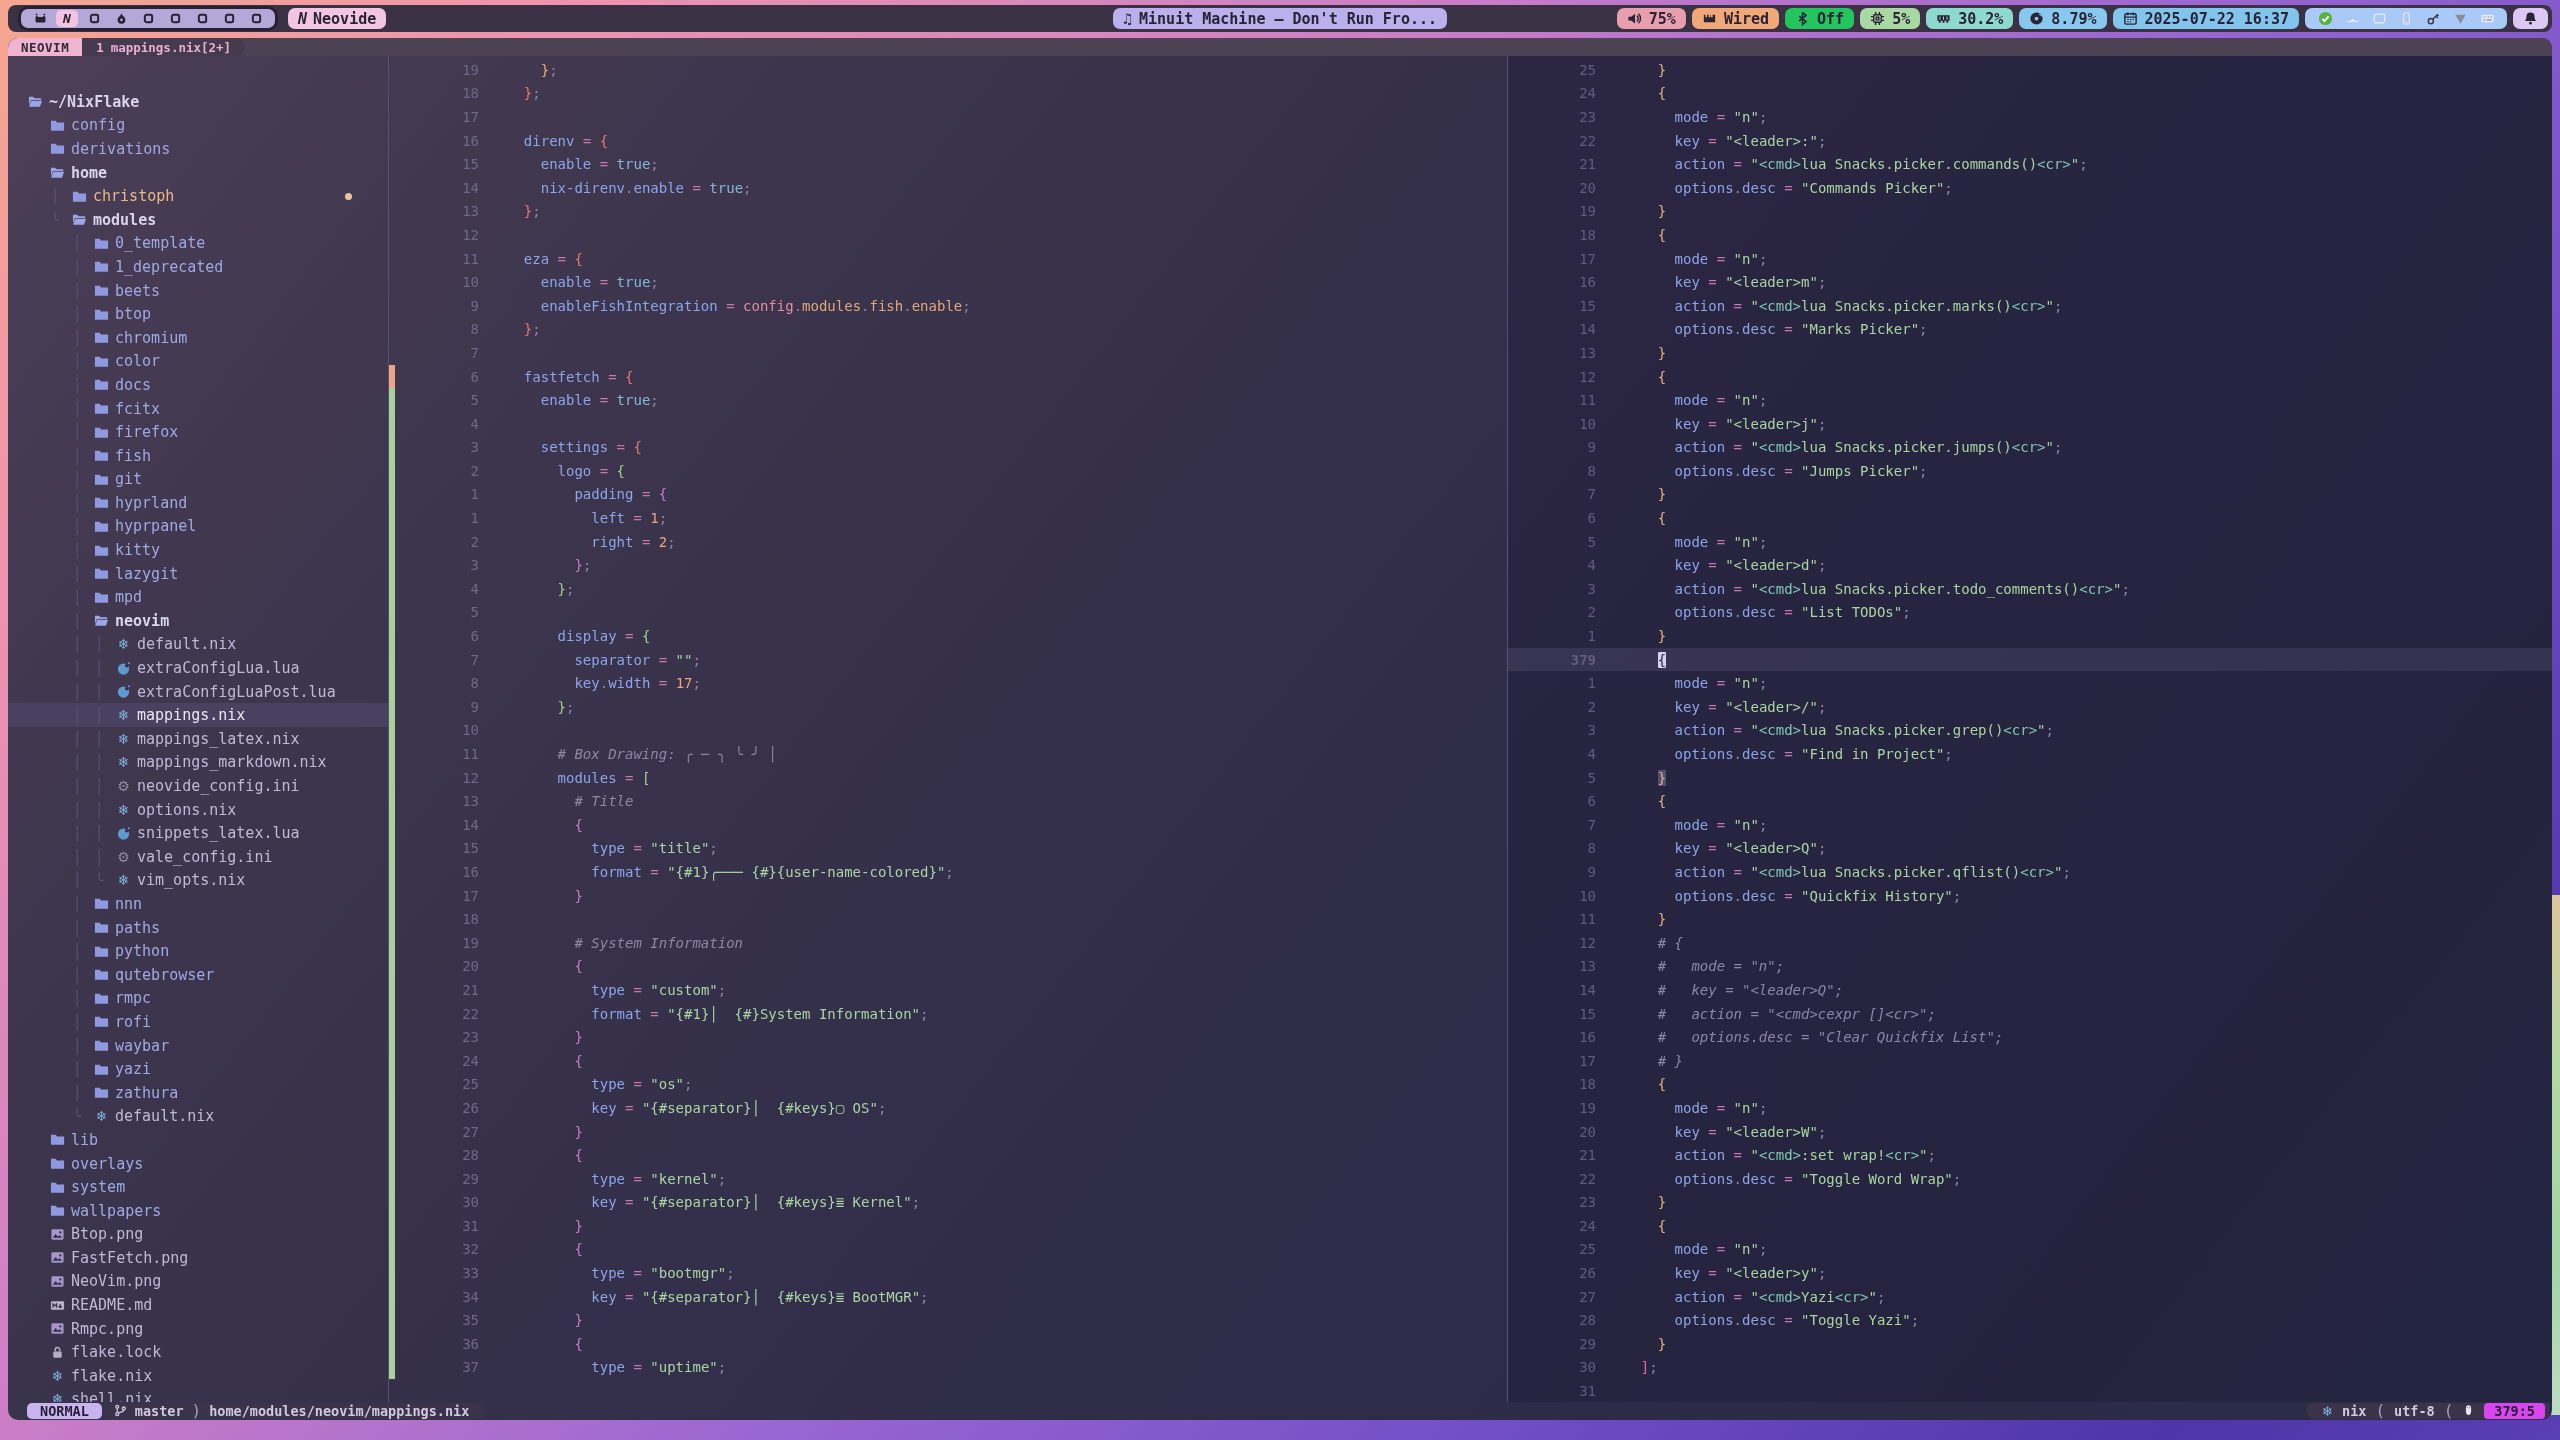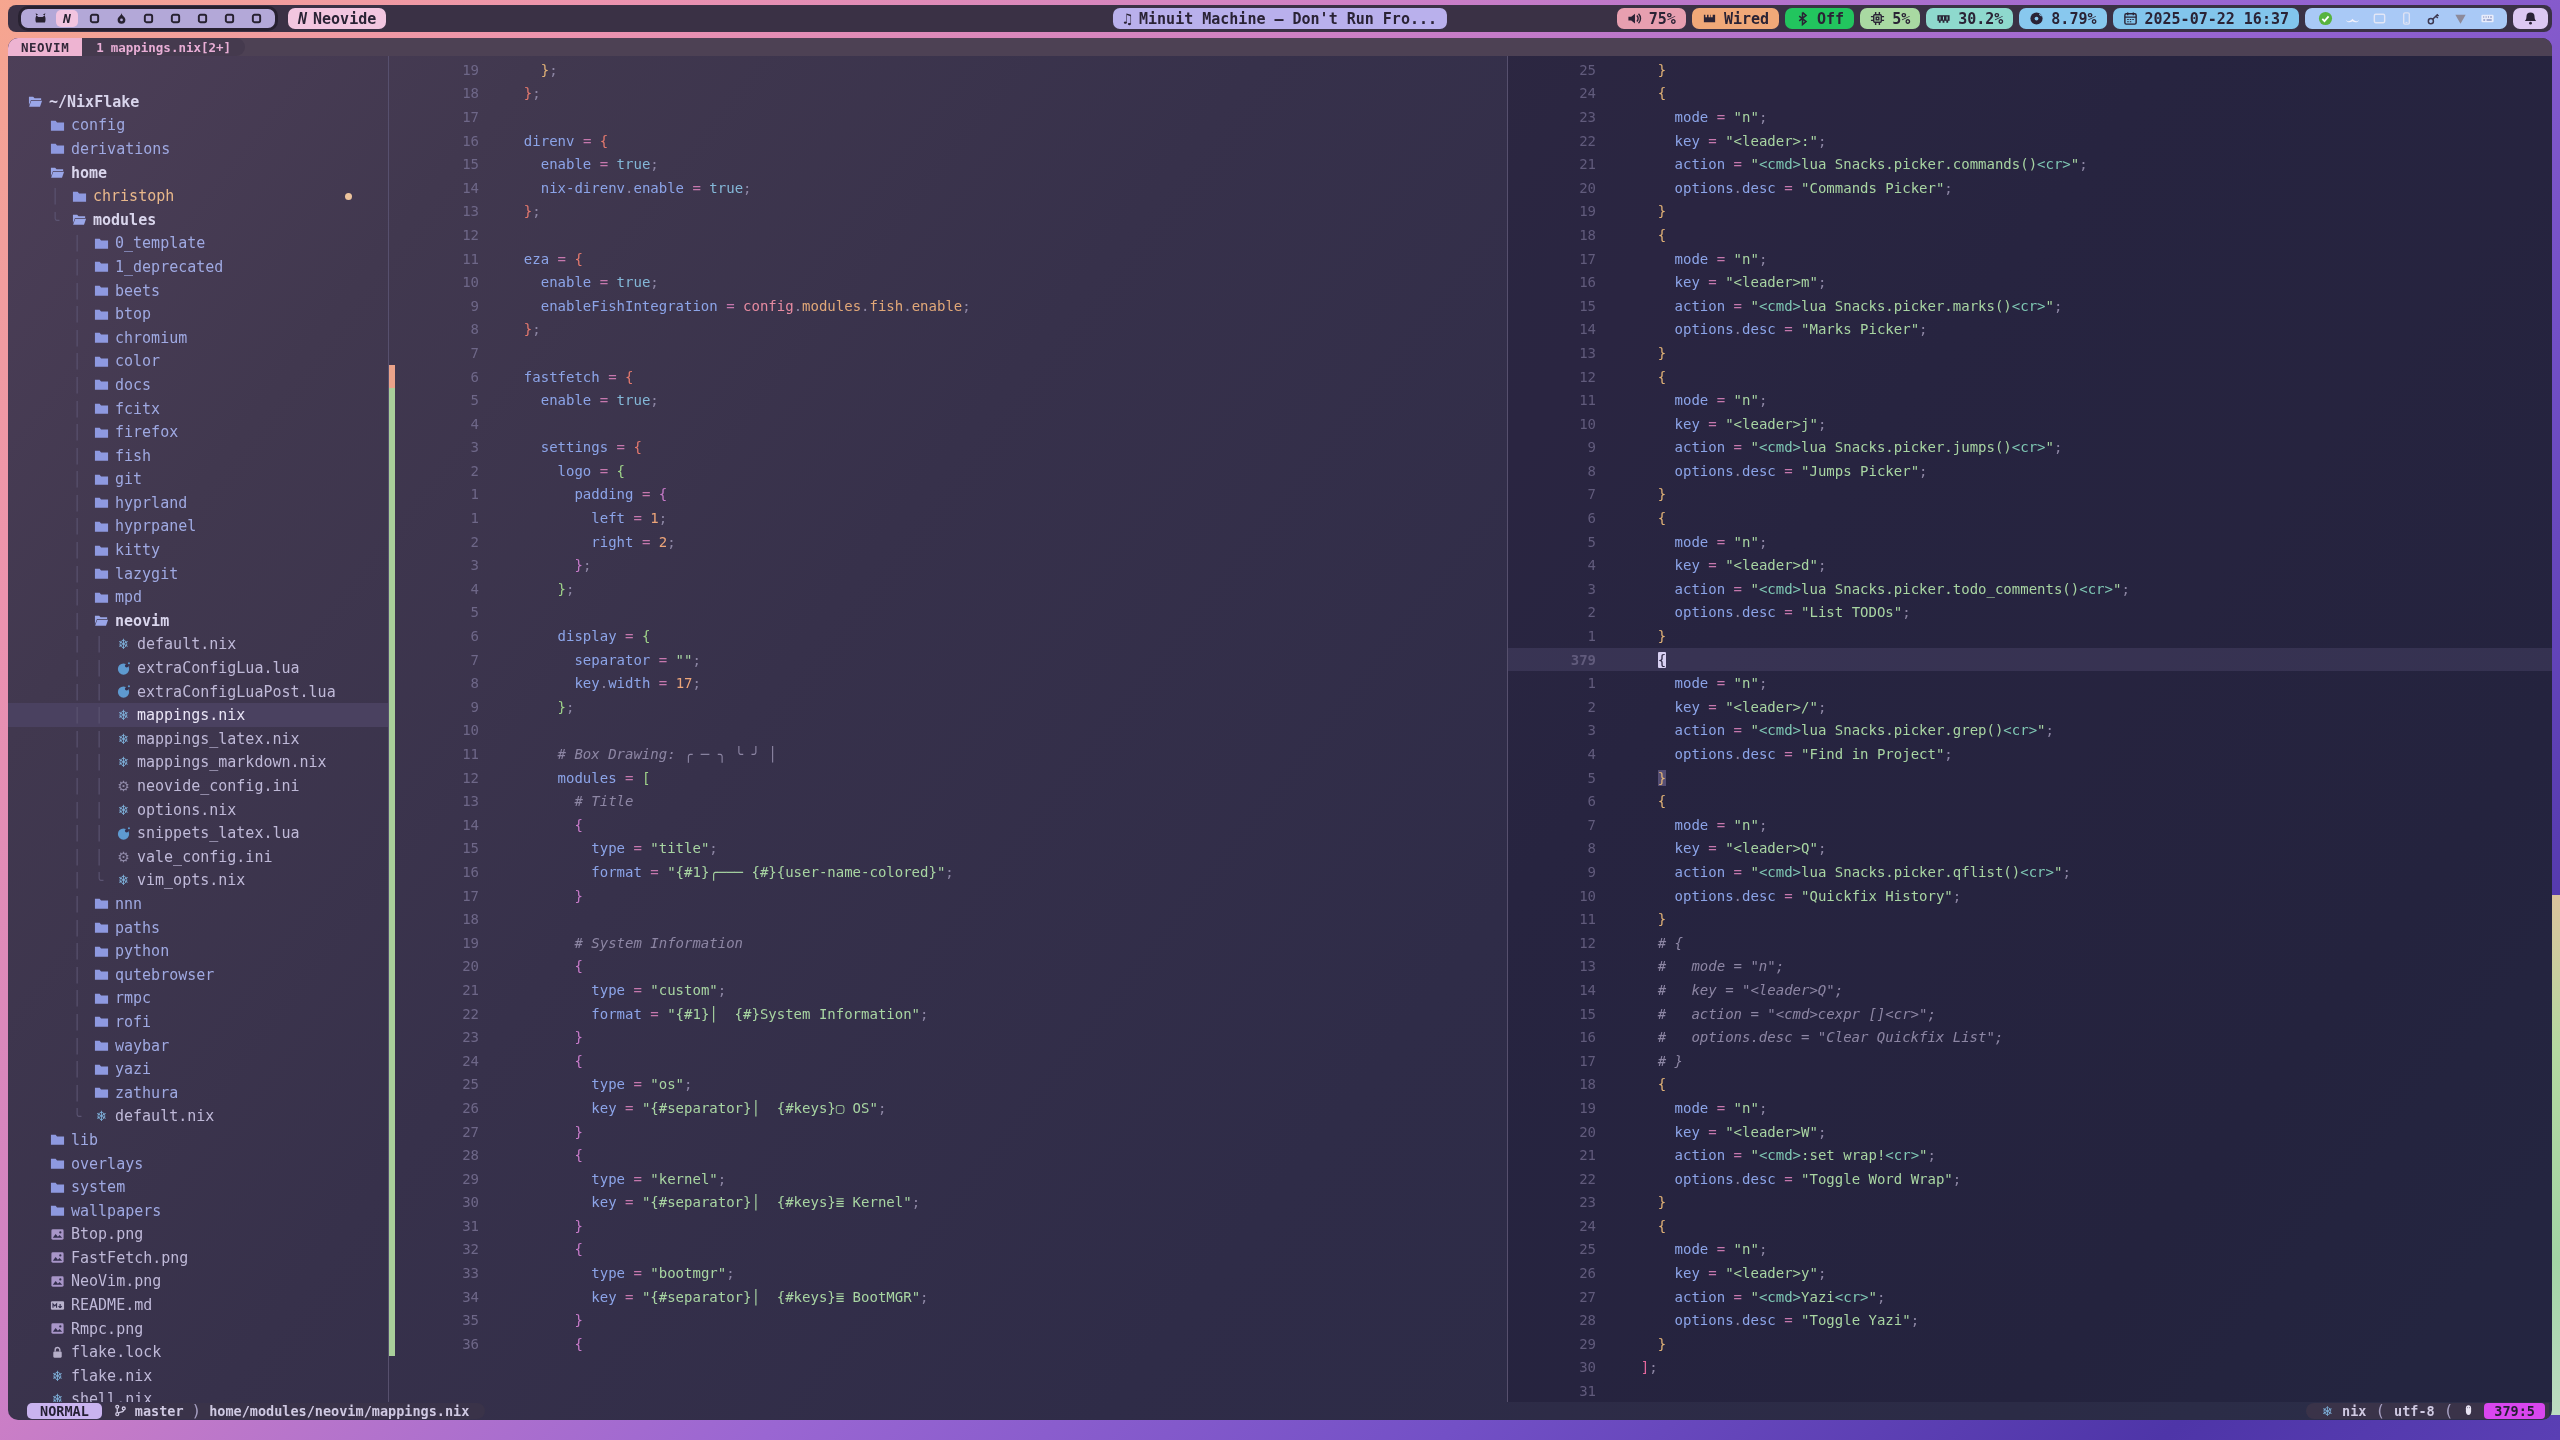--- a/index.html
+++ b/index.html
@@ -498,20 +498,21 @@
         <div class="crow"><span class="sign add"></span><span class="ln">27</span><span class="code"><span class="s-w">        </span><span class="s-b4">}</span></span></div>
         <div class="crow"><span class="sign add"></span><span class="ln">28</span><span class="code"><span class="s-w">        </span><span class="s-b4">{</span></span></div>
         <div class="crow"><span class="sign add"></span><span class="ln">29</span><span class="code"><span class="s-w">          </span><span class="s-id">type</span><span class="s-w"> </span><span class="s-op">=</span><span class="s-w"> </span><span class="s-str">"kernel"</span><span class="s-p">;</span></span></div>
         <div class="crow"><span class="sign add"></span><span class="ln">30</span><span class="code"><span class="s-w">          </span><span class="s-id">key</span><span class="s-w"> </span><span class="s-op">=</span><span class="s-w"> </span><span class="s-str">"{#separator}│  {#keys}≣ Kernel"</span><span class="s-p">;</span></span></div>
         <div class="crow"><span class="sign add"></span><span class="ln">31</span><span class="code"><span class="s-w">        </span><span class="s-b4">}</span></span></div>
         <div class="crow"><span class="sign add"></span><span class="ln">32</span><span class="code"><span class="s-w">        </span><span class="s-b4">{</span></span></div>
         <div class="crow"><span class="sign add"></span><span class="ln">33</span><span class="code"><span class="s-w">          </span><span class="s-id">type</span><span class="s-w"> </span><span class="s-op">=</span><span class="s-w"> </span><span class="s-str">"bootmgr"</span><span class="s-p">;</span></span></div>
         <div class="crow"><span class="sign add"></span><span class="ln">34</span><span class="code"><span class="s-w">          </span><span class="s-id">key</span><span class="s-w"> </span><span class="s-op">=</span><span class="s-w"> </span><span class="s-str">"{#separator}│  {#keys}≣ BootMGR"</span><span class="s-p">;</span></span></div>
         <div class="crow"><span class="sign add"></span><span class="ln">35</span><span class="code"><span class="s-w">        </span><span class="s-b4">}</span></span></div>
         <div class="crow"><span class="sign add"></span><span class="ln">36</span><span class="code"><span class="s-w">        </span><span class="s-b4">{</span></span></div>
+        <div class="crow"><span class="sign add"></span><span class="ln">37</span><span class="code"><span class="s-w">          </span><span class="s-id">type</span><span class="s-w"> </span><span class="s-op">=</span><span class="s-w"> </span><span class="s-str">"uptime"</span><span class="s-p">;</span></span></div>
       </div>
     <div class="vdiv"></div>
     <div class="ed" id="ed-right">
         <div class="crow"><span class="ln">25</span><span class="code"><span class="s-w">    </span><span class="s-b2">}</span></span></div>
         <div class="crow"><span class="ln">24</span><span class="code"><span class="s-w">    </span><span class="s-b2">{</span></span></div>
         <div class="crow"><span class="ln">23</span><span class="code"><span class="s-w">      </span><span class="s-id">mode</span><span class="s-w"> </span><span class="s-op">=</span><span class="s-w"> </span><span class="s-str">"n"</span><span class="s-p">;</span></span></div>
         <div class="crow"><span class="ln">22</span><span class="code"><span class="s-w">      </span><span class="s-id">key</span><span class="s-w"> </span><span class="s-op">=</span><span class="s-w"> </span><span class="s-str">"&lt;leader&gt;:"</span><span class="s-p">;</span></span></div>
         <div class="crow"><span class="ln">21</span><span class="code"><span class="s-w">      </span><span class="s-id">action</span><span class="s-w"> </span><span class="s-op">=</span><span class="s-w"> </span><span class="s-str">"</span><span class="s-spc">&lt;cmd&gt;</span><span class="s-str">lua Snacks.picker.commands()</span><span class="s-spc">&lt;cr&gt;</span><span class="s-str">"</span><span class="s-p">;</span></span></div>
         <div class="crow"><span class="ln">20</span><span class="code"><span class="s-w">      </span><span class="s-id">options</span><span class="s-p">.</span><span class="s-id">desc</span><span class="s-w"> </span><span class="s-op">=</span><span class="s-w"> </span><span class="s-str">"Commands Picker"</span><span class="s-p">;</span></span></div>
         <div class="crow"><span class="ln">19</span><span class="code"><span class="s-w">    </span><span class="s-b2">}</span></span></div>

